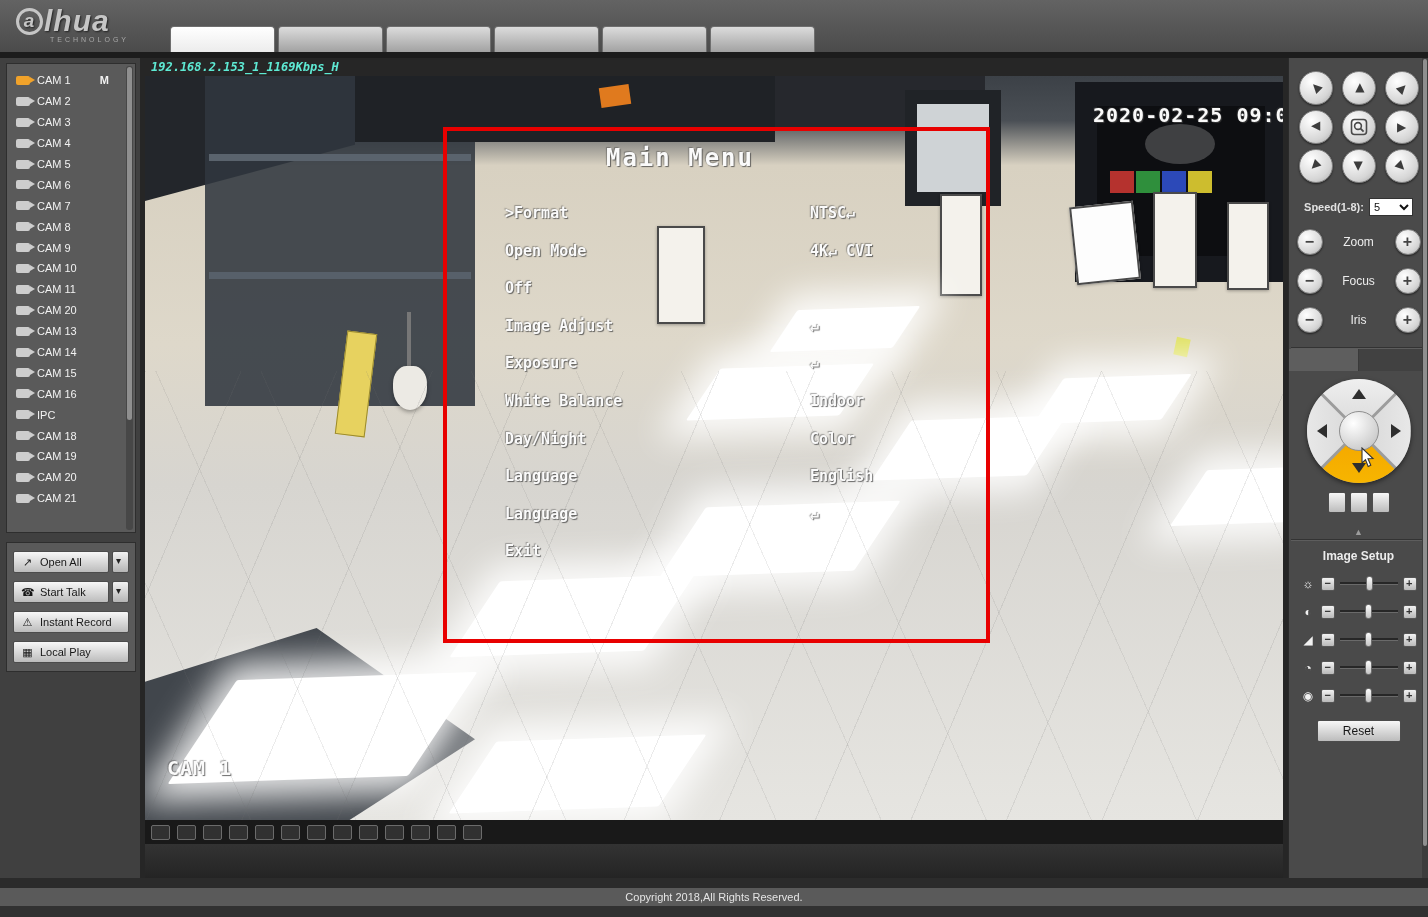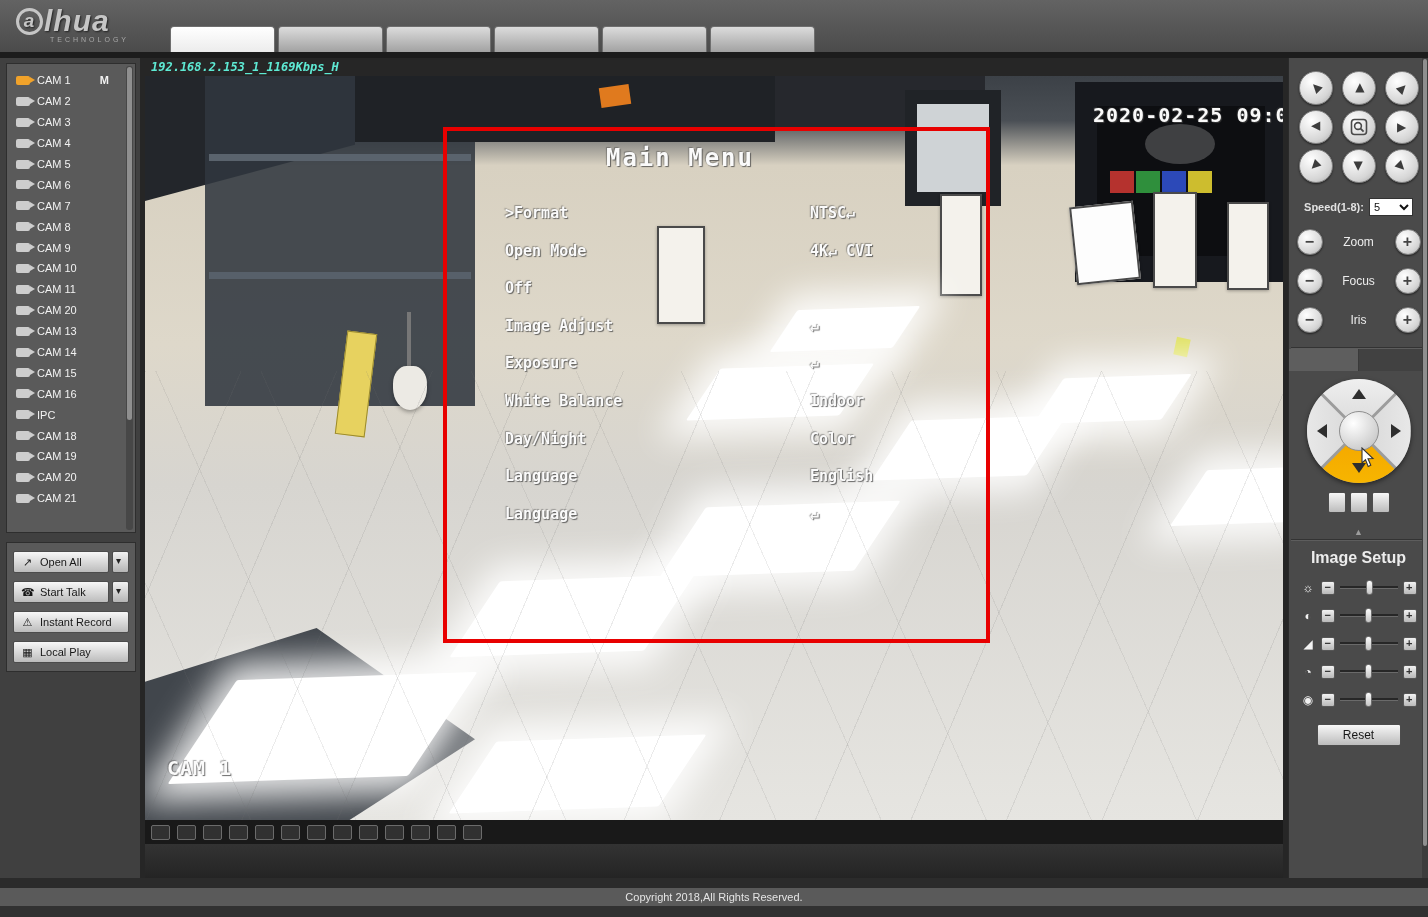--- a/index.html
+++ b/index.html
@@ -104,21 +104,21 @@
   .d-arrow { position:absolute; width:0; height:0; }
   .d-arrow.n { left:45px; top:10px; border-left:7px solid transparent; border-right:7px solid transparent; border-bottom:10px solid #2e2e2e; }
   .d-arrow.s { left:45px; bottom:10px; border-left:7px solid transparent; border-right:7px solid transparent; border-top:10px solid #2e2e2e; }
   .d-arrow.w { left:10px; top:45px; border-top:7px solid transparent; border-bottom:7px solid transparent; border-right:10px solid #2e2e2e; }
   .d-arrow.e { right:10px; top:45px; border-top:7px solid transparent; border-bottom:7px solid transparent; border-left:10px solid #2e2e2e; }
   .d-center { position:absolute; left:32px; top:32px; width:40px; height:40px; border-radius:50%; background:radial-gradient(circle at 35% 30%,#ffffff,#d0d0d0 70%,#b3b3b3); border:1px solid #8e8e8e; }
   .hand { position:absolute; left:48px; top:68px; z-index:3; }
   .ptz-ctl { display:flex; gap:4px; margin-top:9px; }
   .ptz-ctl button { height:21px; background:linear-gradient(180deg,#f7f7f7,#bcbcbc); border:1px solid #4c4c4c; border-radius:2px; font-size:11px; color:#171717; cursor:pointer; padding:0 8px; }
   .collapse { margin-top:14px; border:none; background:none; color:#9c9c9c; font-size:9px; cursor:pointer; height:10px; line-height:8px; }
-  .is-title { margin-top:8px; font-size:16px; font-weight:bold; color:#ececec; }
+  .is-title { margin-top:8px; font-size:12px; font-weight:bold; color:#ececec; }
   .sliders { list-style:none; margin-top:9px; display:flex; flex-direction:column; gap:5px; }
   .sl-row { display:flex; align-items:center; gap:5px; height:23px; }
   .sl-icon { width:15px; text-align:center; color:#f2f2f2; font-size:12px; }
   .sq { width:14px; height:14px; background:linear-gradient(180deg,#f2f2f2,#b9b9b9); border:1px solid #565656; border-radius:2px; color:#333; cursor:pointer; position:relative; }
   .sq.minus::after { content:"−"; position:absolute; left:3px; top:-1px; font-size:11px; font-weight:bold; }
   .sq.plus::after { content:"+"; position:absolute; left:2.5px; top:-1px; font-size:11px; font-weight:bold; }
   .sl-track { position:relative; width:58px; height:3px; background:#272727; border-bottom:1px solid #6a6a6a; }
   .sl-thumb { position:absolute; top:-6px; left:50%; width:7px; height:15px; margin-left:-3.5px; background:linear-gradient(180deg,#fdfdfd,#c5c5c5); border:1px solid #6e6e6e; border-radius:3px; cursor:pointer; }
   .reset-btn { margin-top:13px; width:84px; height:22px; background:linear-gradient(180deg,#f7f7f7,#bcbcbc); border:1px solid #4c4c4c; border-radius:2px; font-size:12px; color:#171717; cursor:pointer; }
 
@@ -387,20 +387,24 @@
             <span class="osd-value">Color</span>
           </li>
             <li>
             <span class="osd-label">Language</span>
             <span class="osd-value">English</span>
           </li>
             <li>
             <span class="osd-label">Language</span>
             <span class="osd-value">↵</span>
           </li>
+            <li>
+            <span class="osd-label">Exit</span>
+            <span class="osd-value"></span>
+          </li>
           </ul>
         <div class="osd timestamp">2020-02-25 09:04:20</div>
         <div class="osd cam-osd">CAM 1</div>
       </div>
 
       <div class="vtoolbar">
           <button></button>
           <button></button>
           <button></button>
           <button></button>

